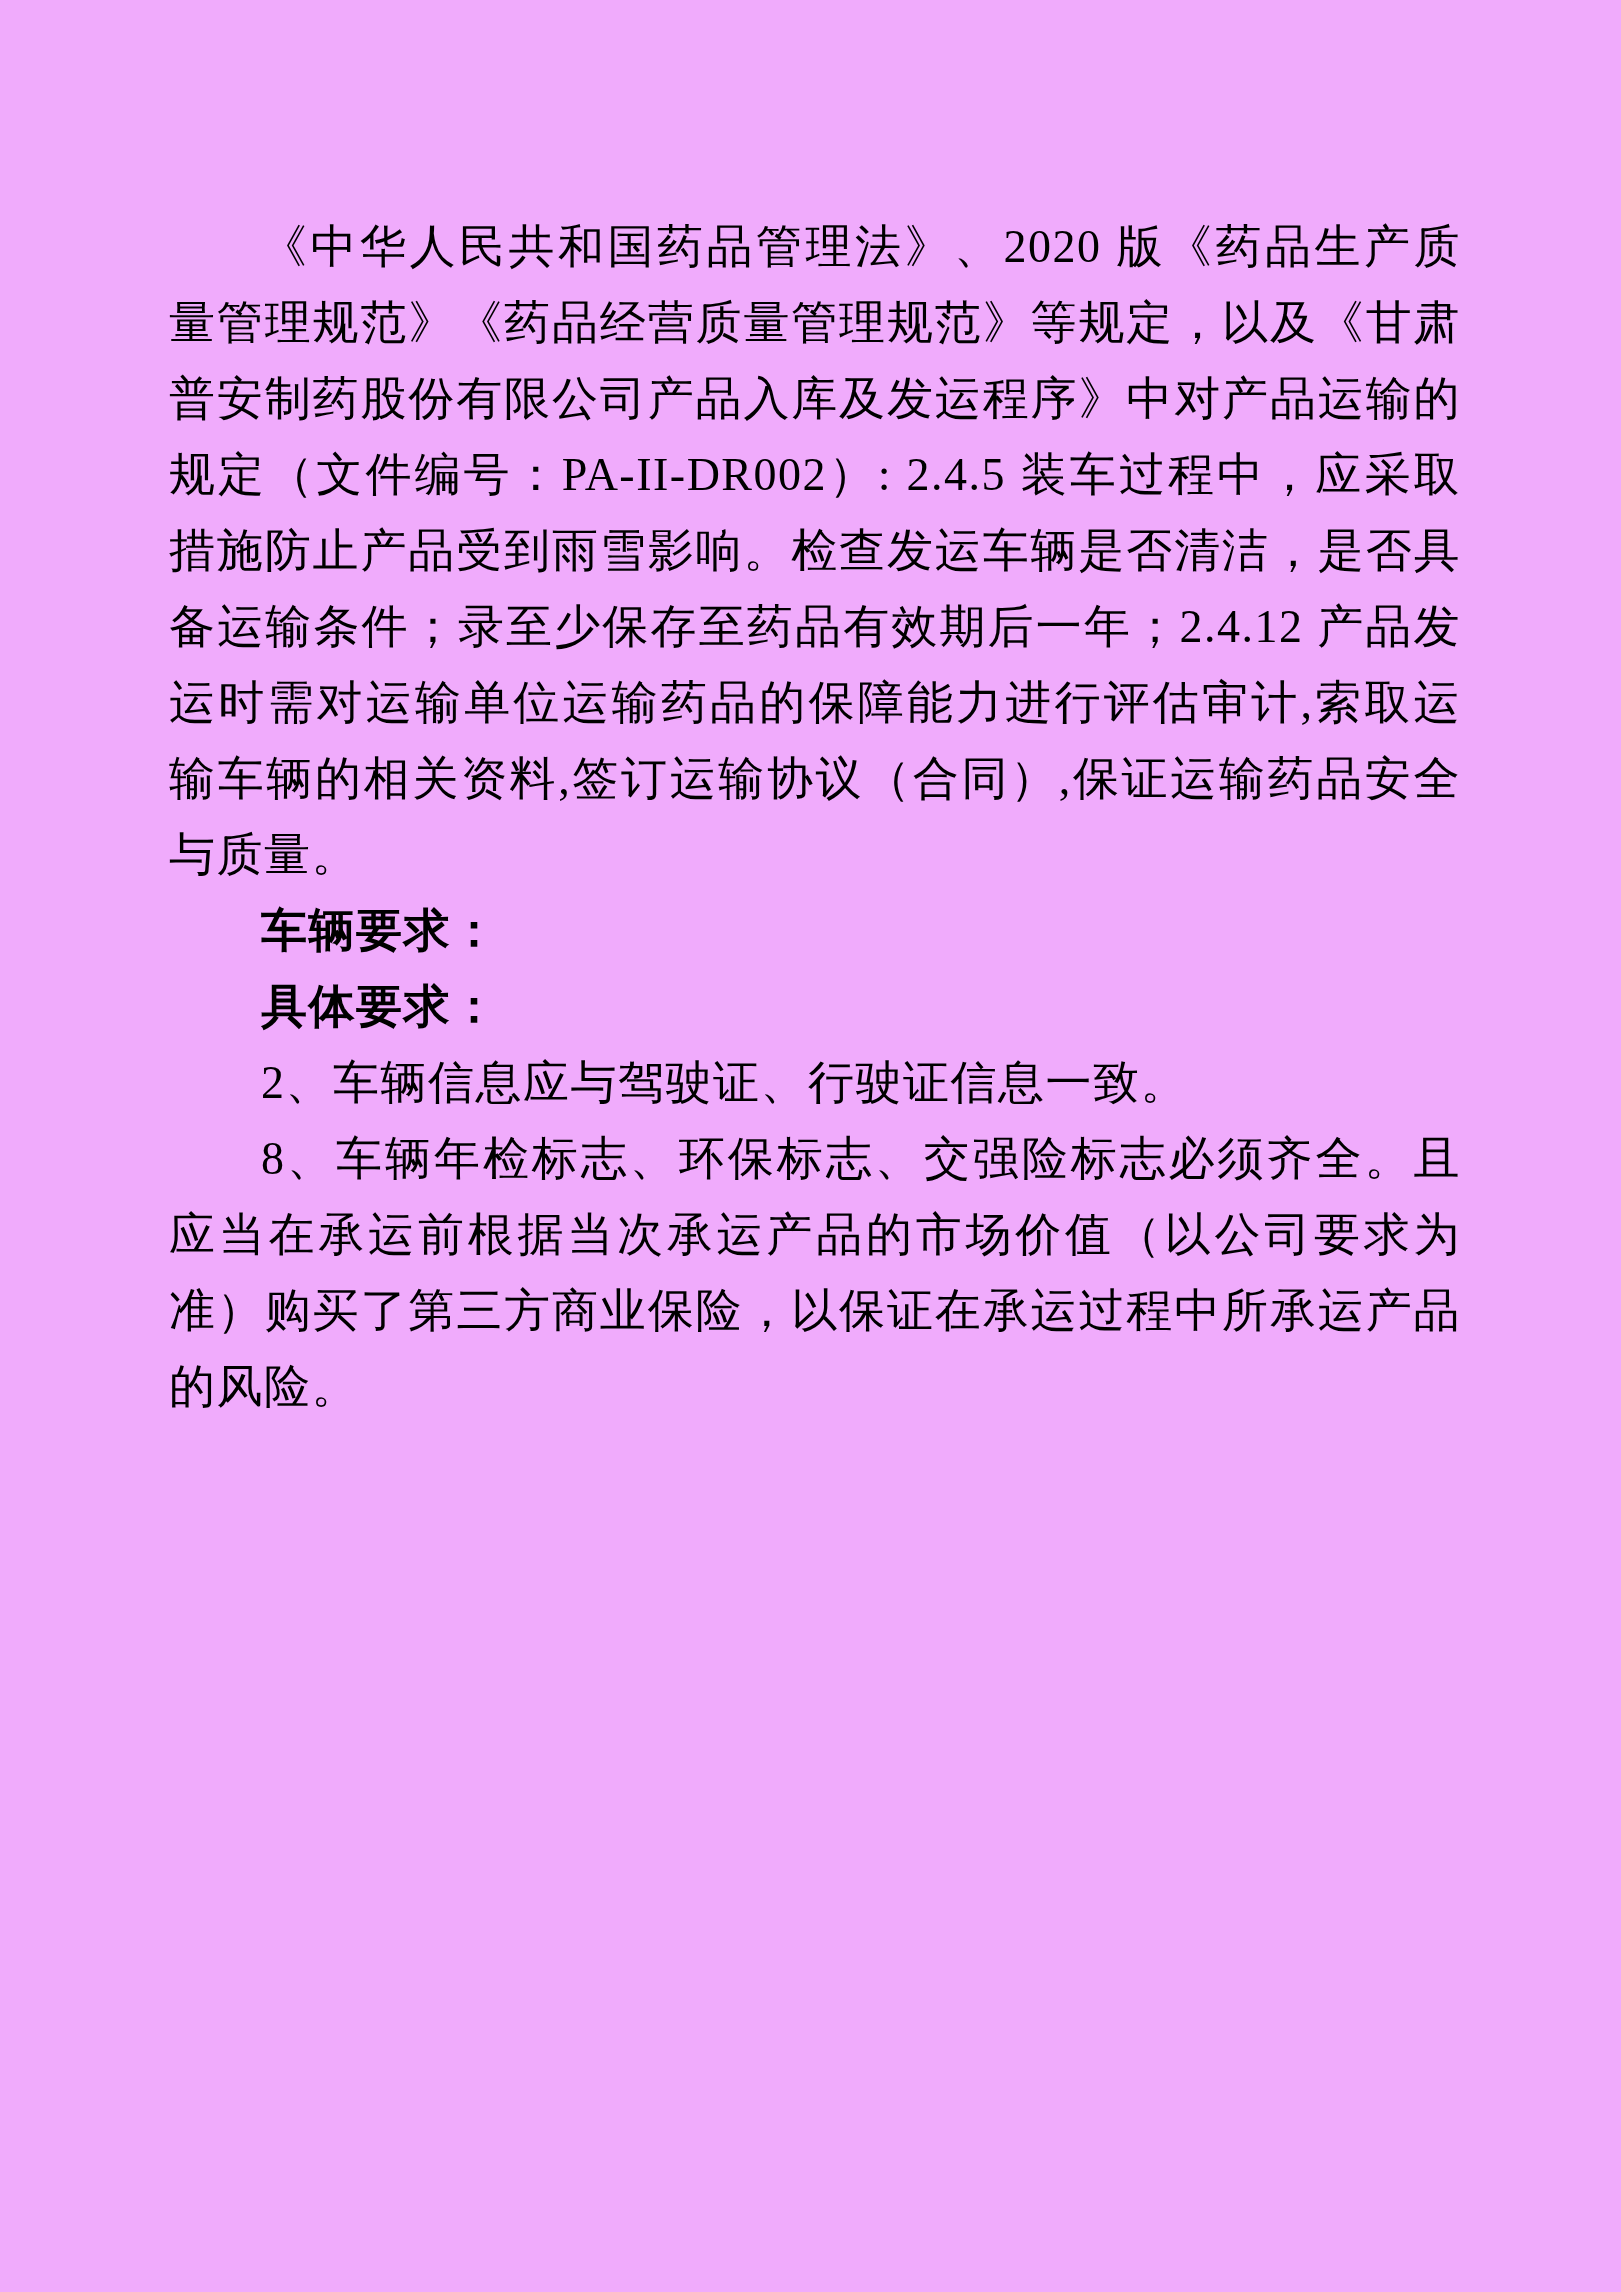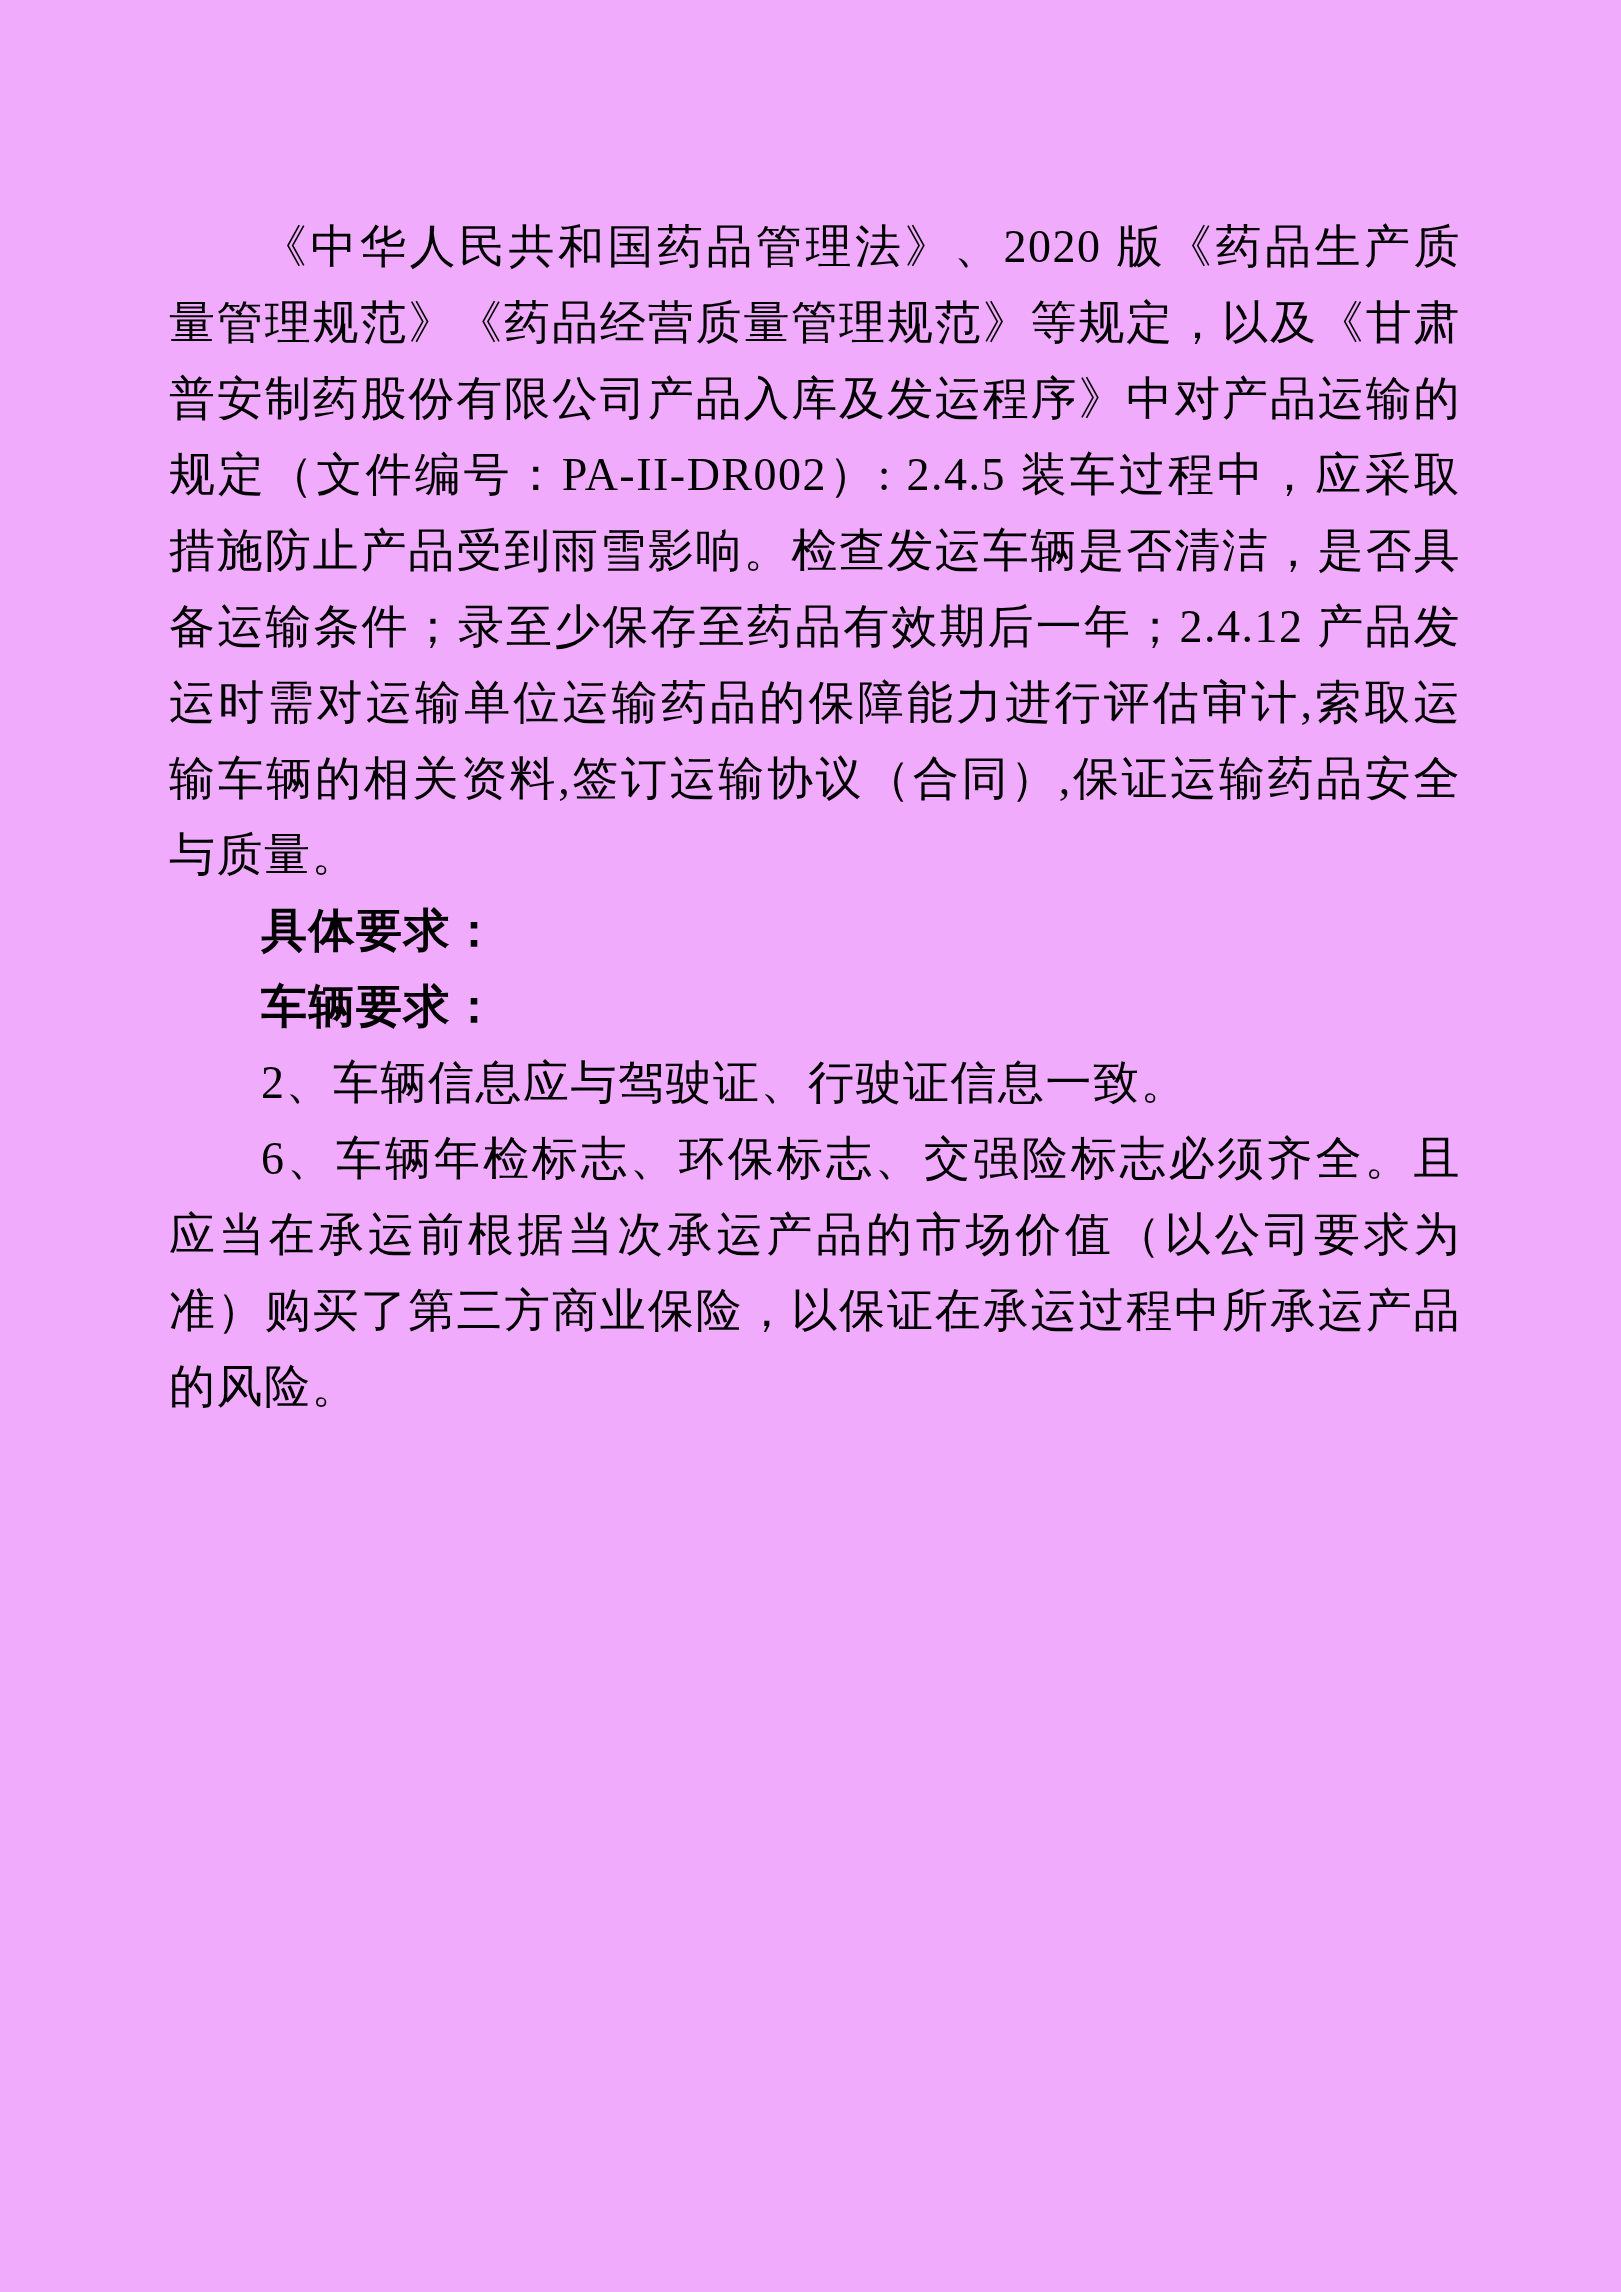--- a/index.html
+++ b/index.html
@@ -31,19 +31,19 @@
   .heading {
     font-weight: bold;
   }
 </style>
 </head>
 <body>
 
 <div class="page">
   <div class="content">
     <p class="para">《中华人民共和国药品管理法》、2020 版《药品生产质量管理规范》《药品经营质量管理规范》等规定，以及《甘肃普安制药股份有限公司产品入库及发运程序》中对产品运输的规定（文件编号：PA-II-DR002）: 2.4.5 装车过程中，应采取措施防止产品受到雨雪影响。检查发运车辆是否清洁，是否具备运输条件；录至少保存至药品有效期后一年；2.4.12 产品发运时需对运输单位运输药品的保障能力进行评估审计,索取运输车辆的相关资料,签订运输协议（合同）,保证运输药品安全与质量。</p>
+    <p class="para heading">车辆要求：</p>
     <p class="para heading">具体要求：</p>
-    <p class="para heading">车辆要求：</p>
     <p class="para">2、车辆信息应与驾驶证、行驶证信息一致。</p>
-    <p class="para">6、车辆年检标志、环保标志、交强险标志必须齐全。且应当在承运前根据当次承运产品的市场价值（以公司要求为准）购买了第三方商业保险，以保证在承运过程中所承运产品的风险。</p>
+    <p class="para">8、车辆年检标志、环保标志、交强险标志必须齐全。且应当在承运前根据当次承运产品的市场价值（以公司要求为准）购买了第三方商业保险，以保证在承运过程中所承运产品的风险。</p>
   </div>
 </div>
 
 
 </body></html>

